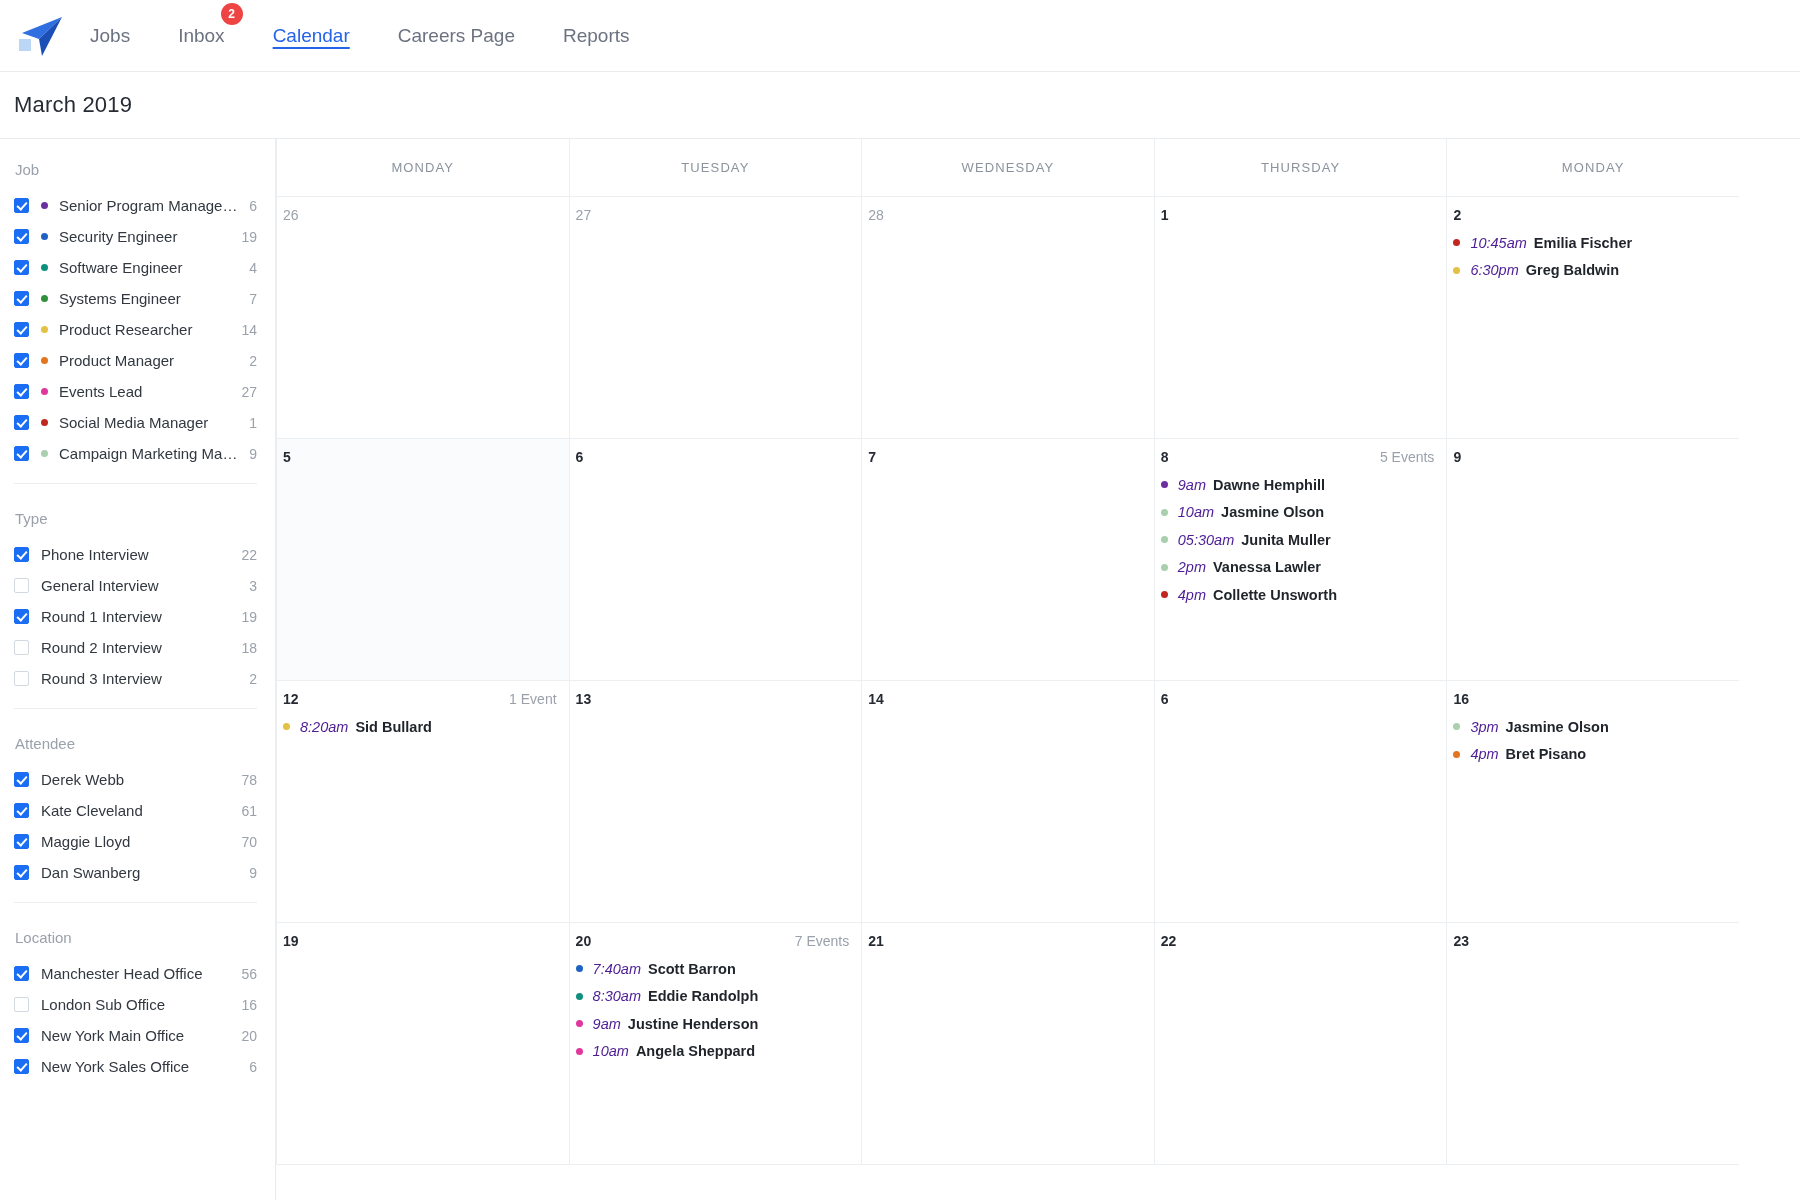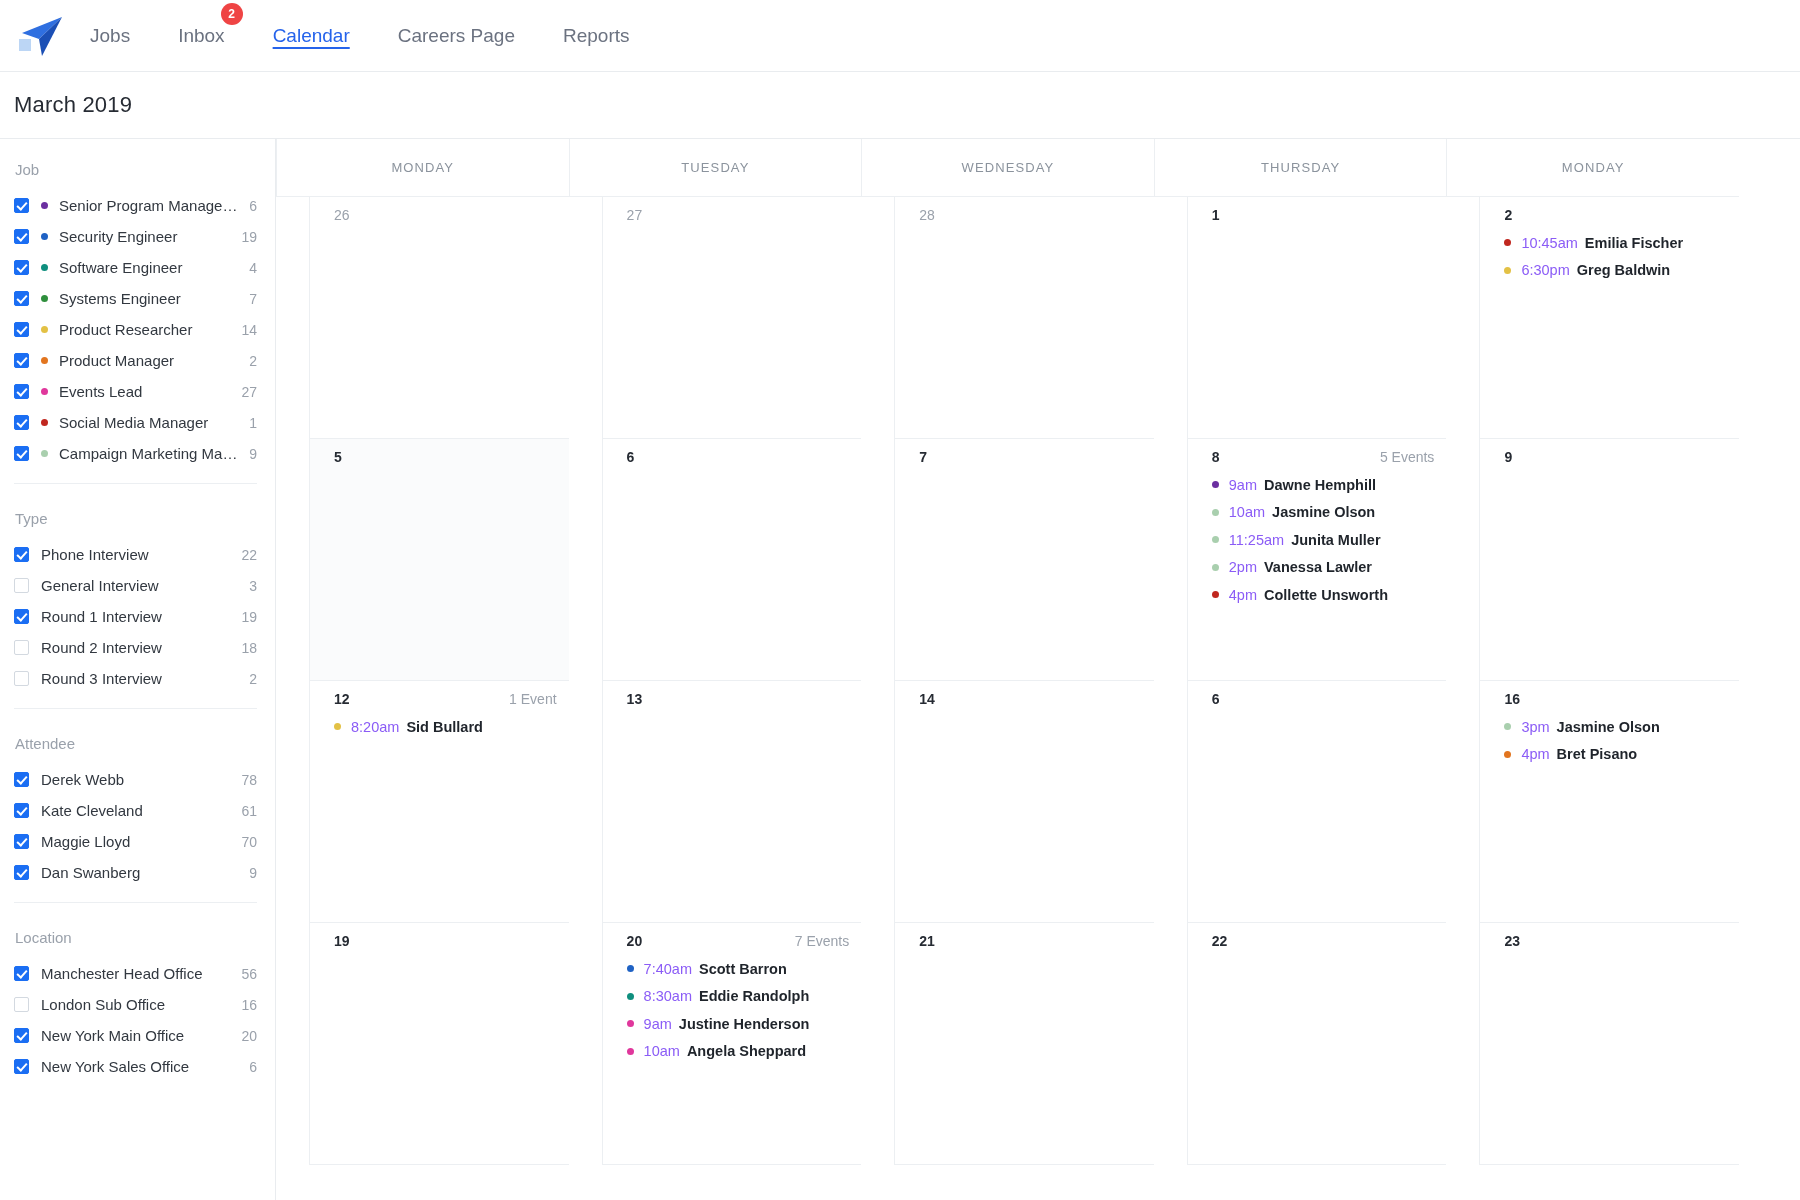--- a/index.html
+++ b/index.html
@@ -155,26 +155,25 @@
     letter-spacing: 1.1px;
     color: #8b939d;
     border-left: 1px solid #eceff2;
     border-bottom: 1px solid #eceff2;
     background: #fff;
   }
   .cell {
     height: 242px;
     border-left: 1px solid #eceff2;
     border-bottom: 1px solid #eceff2;
-    padding: 10px 12px 0 24px;
+    padding: 10px 12px 0 6px;
     background: #fff;
     overflow: hidden;
     position: relative;
     cursor: pointer;
-    margin-left: 33px;
   }
   .cell.shaded { background: #fafbfc; }
   .cell-head {
     display: flex;
     align-items: baseline;
     justify-content: space-between;
     margin-bottom: 6px;
   }
   .daynum { font-size: 14px; font-weight: bold; color: #262b33; }
   .daynum.muted { font-weight: normal; color: #9aa1ab; }
@@ -184,21 +183,21 @@
     align-items: center;
     height: 27.5px;
     font-size: 14.5px;
     white-space: nowrap;
     cursor: pointer;
   }
   .ev-dot {
     width: 7px; height: 7px; border-radius: 50%;
     flex: 0 0 7px; margin-right: 10px;
   }
-  .ev-time { color: #8b5cf6; margin-right: 7px; }
+  .ev-time { color: #4c1d95; margin-right: 7px; font-style: italic; }
   .ev-name { color: #1f242b; font-weight: bold; }
 </style>
 </head>
 <body>
 
 <div class="navbar">
   <div class="logo">
     <svg width="46" height="42" viewBox="0 0 46 42">
       <polygon points="45,2 5,18 22,24 45,2" fill="#2f6fe0"></polygon>
       <polygon points="45,2 22,24 25,41 45,2" fill="#1b4fb5"></polygon>
@@ -435,21 +434,21 @@
             <span class="ev-time">9am</span>
             <span class="ev-name">Dawne Hemphill</span>
           </div>
           <div class="event">
             <span class="ev-dot" style="background: rgb(169, 207, 174);"></span>
             <span class="ev-time">10am</span>
             <span class="ev-name">Jasmine Olson</span>
           </div>
           <div class="event">
             <span class="ev-dot" style="background: rgb(169, 207, 174);"></span>
-            <span class="ev-time">11:25am</span>
+            <span class="ev-time">05:30am</span>
             <span class="ev-name">Junita Muller</span>
           </div>
           <div class="event">
             <span class="ev-dot" style="background: rgb(169, 207, 174);"></span>
             <span class="ev-time">2pm</span>
             <span class="ev-name">Vanessa Lawler</span>
           </div>
           <div class="event">
             <span class="ev-dot" style="background: rgb(192, 39, 31);"></span>
             <span class="ev-time">4pm</span>

